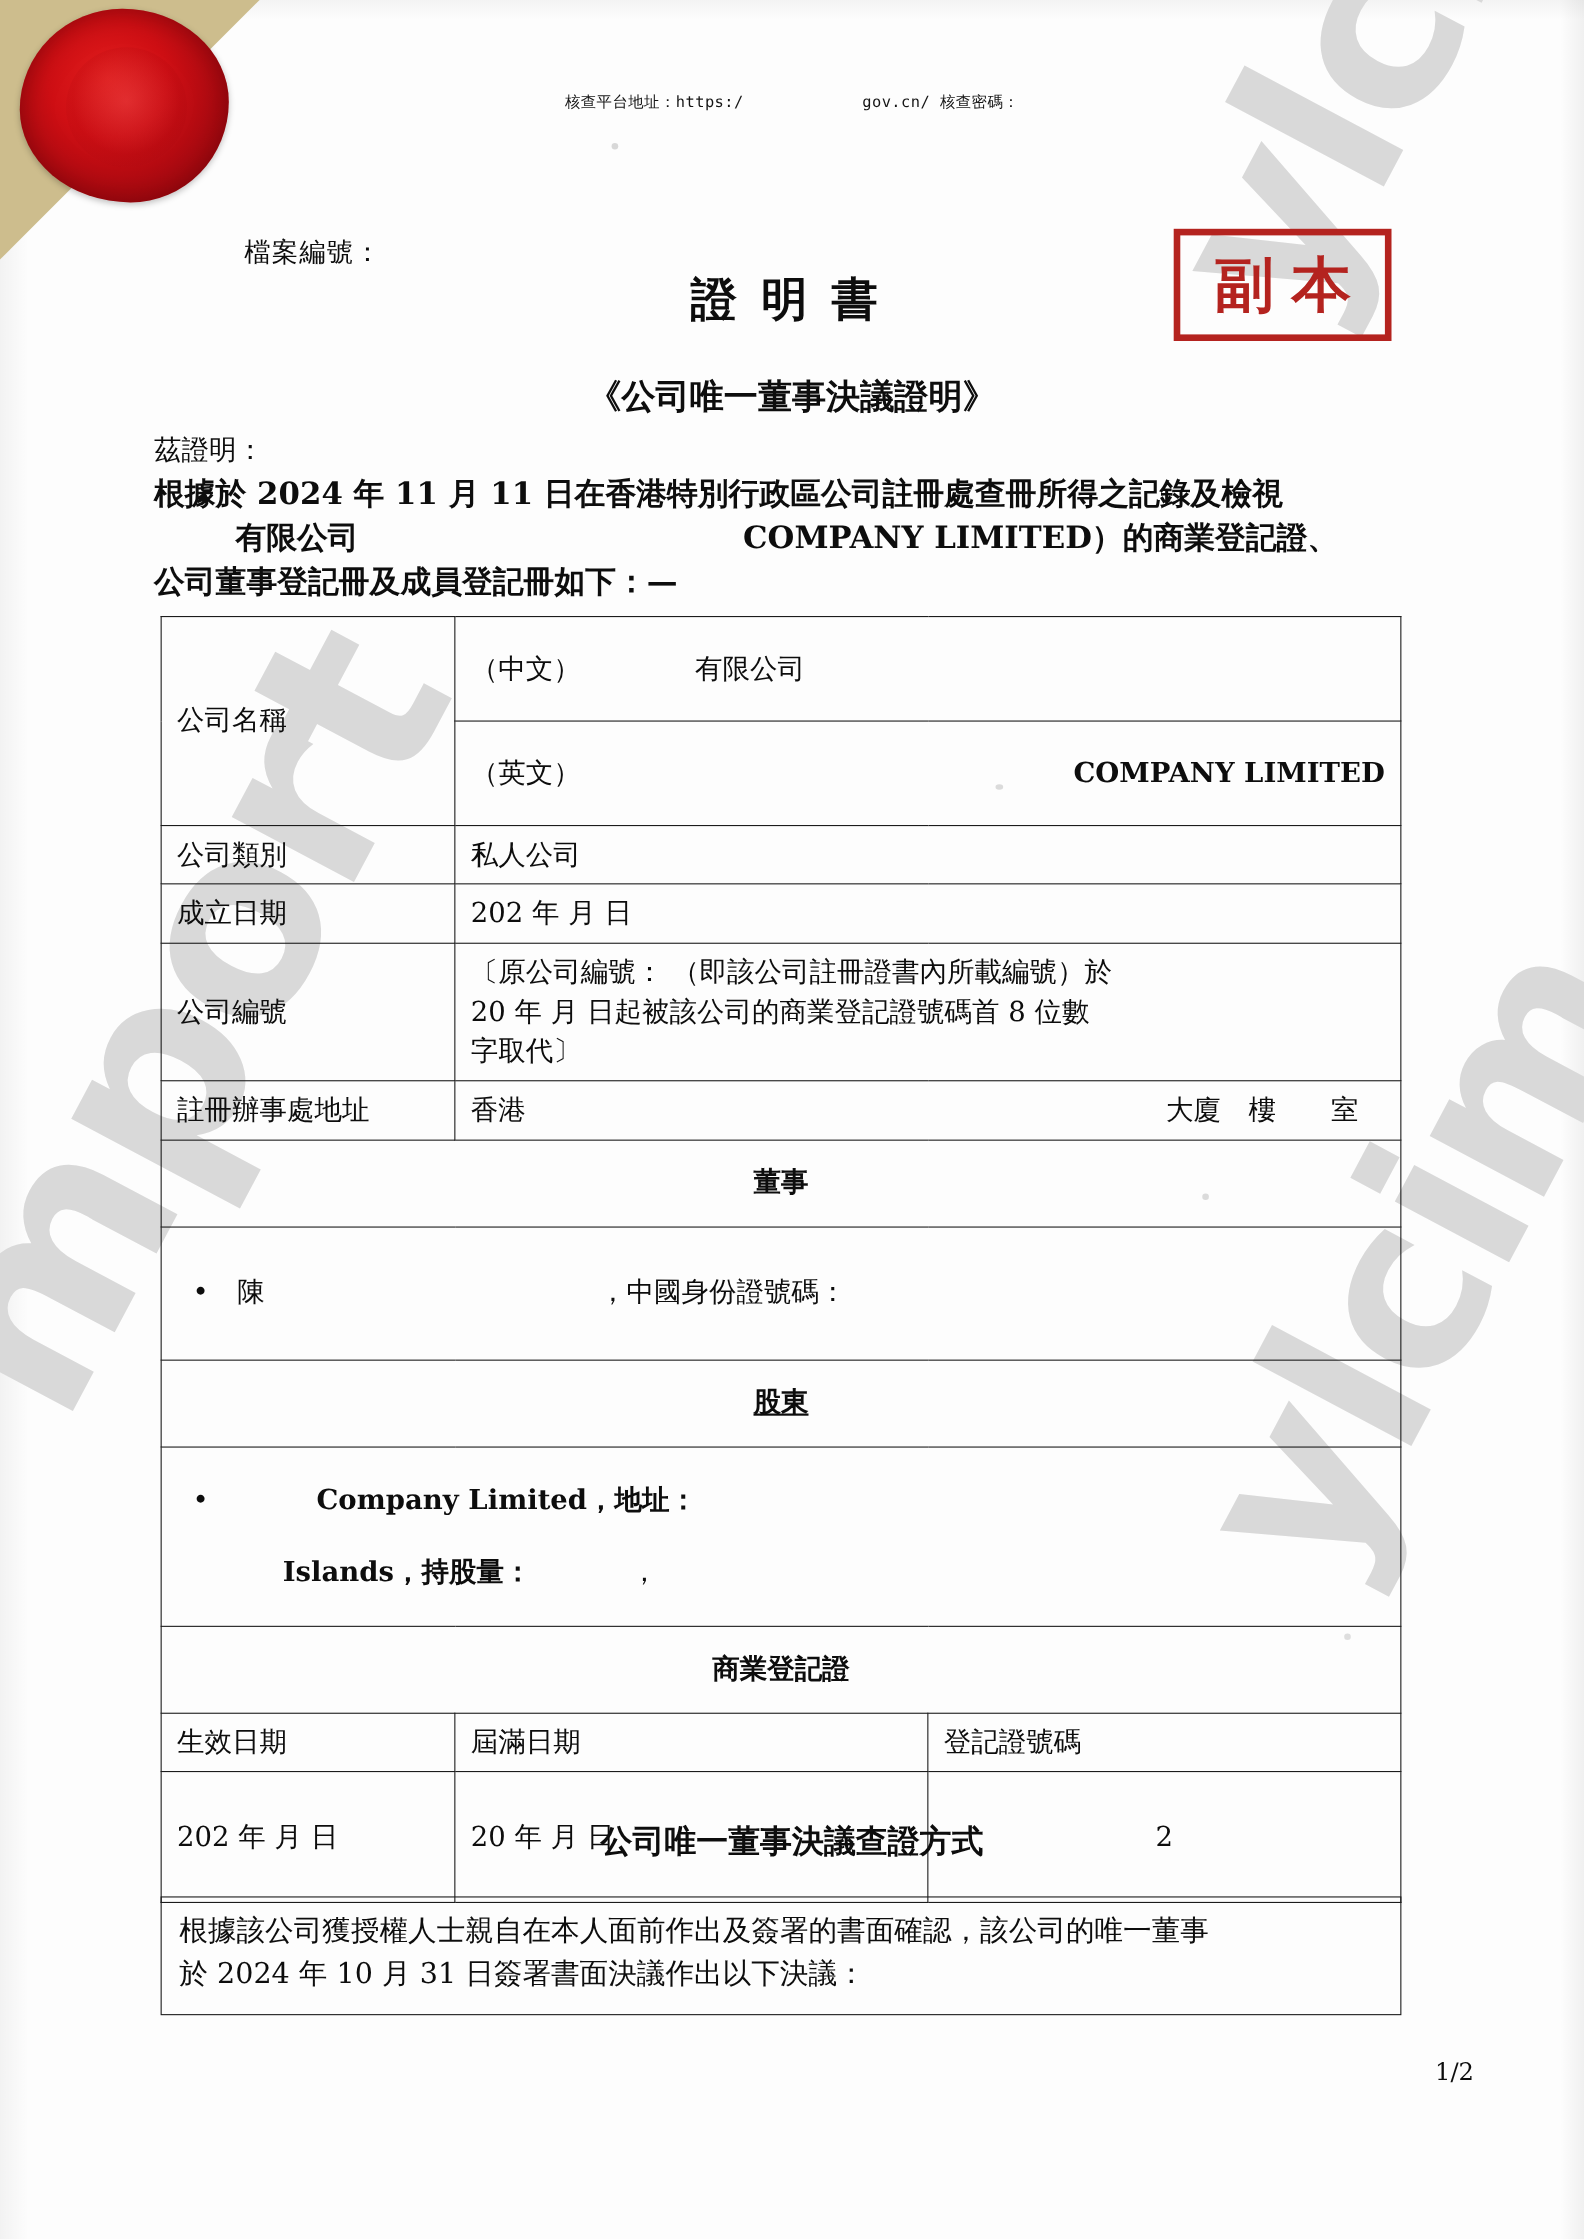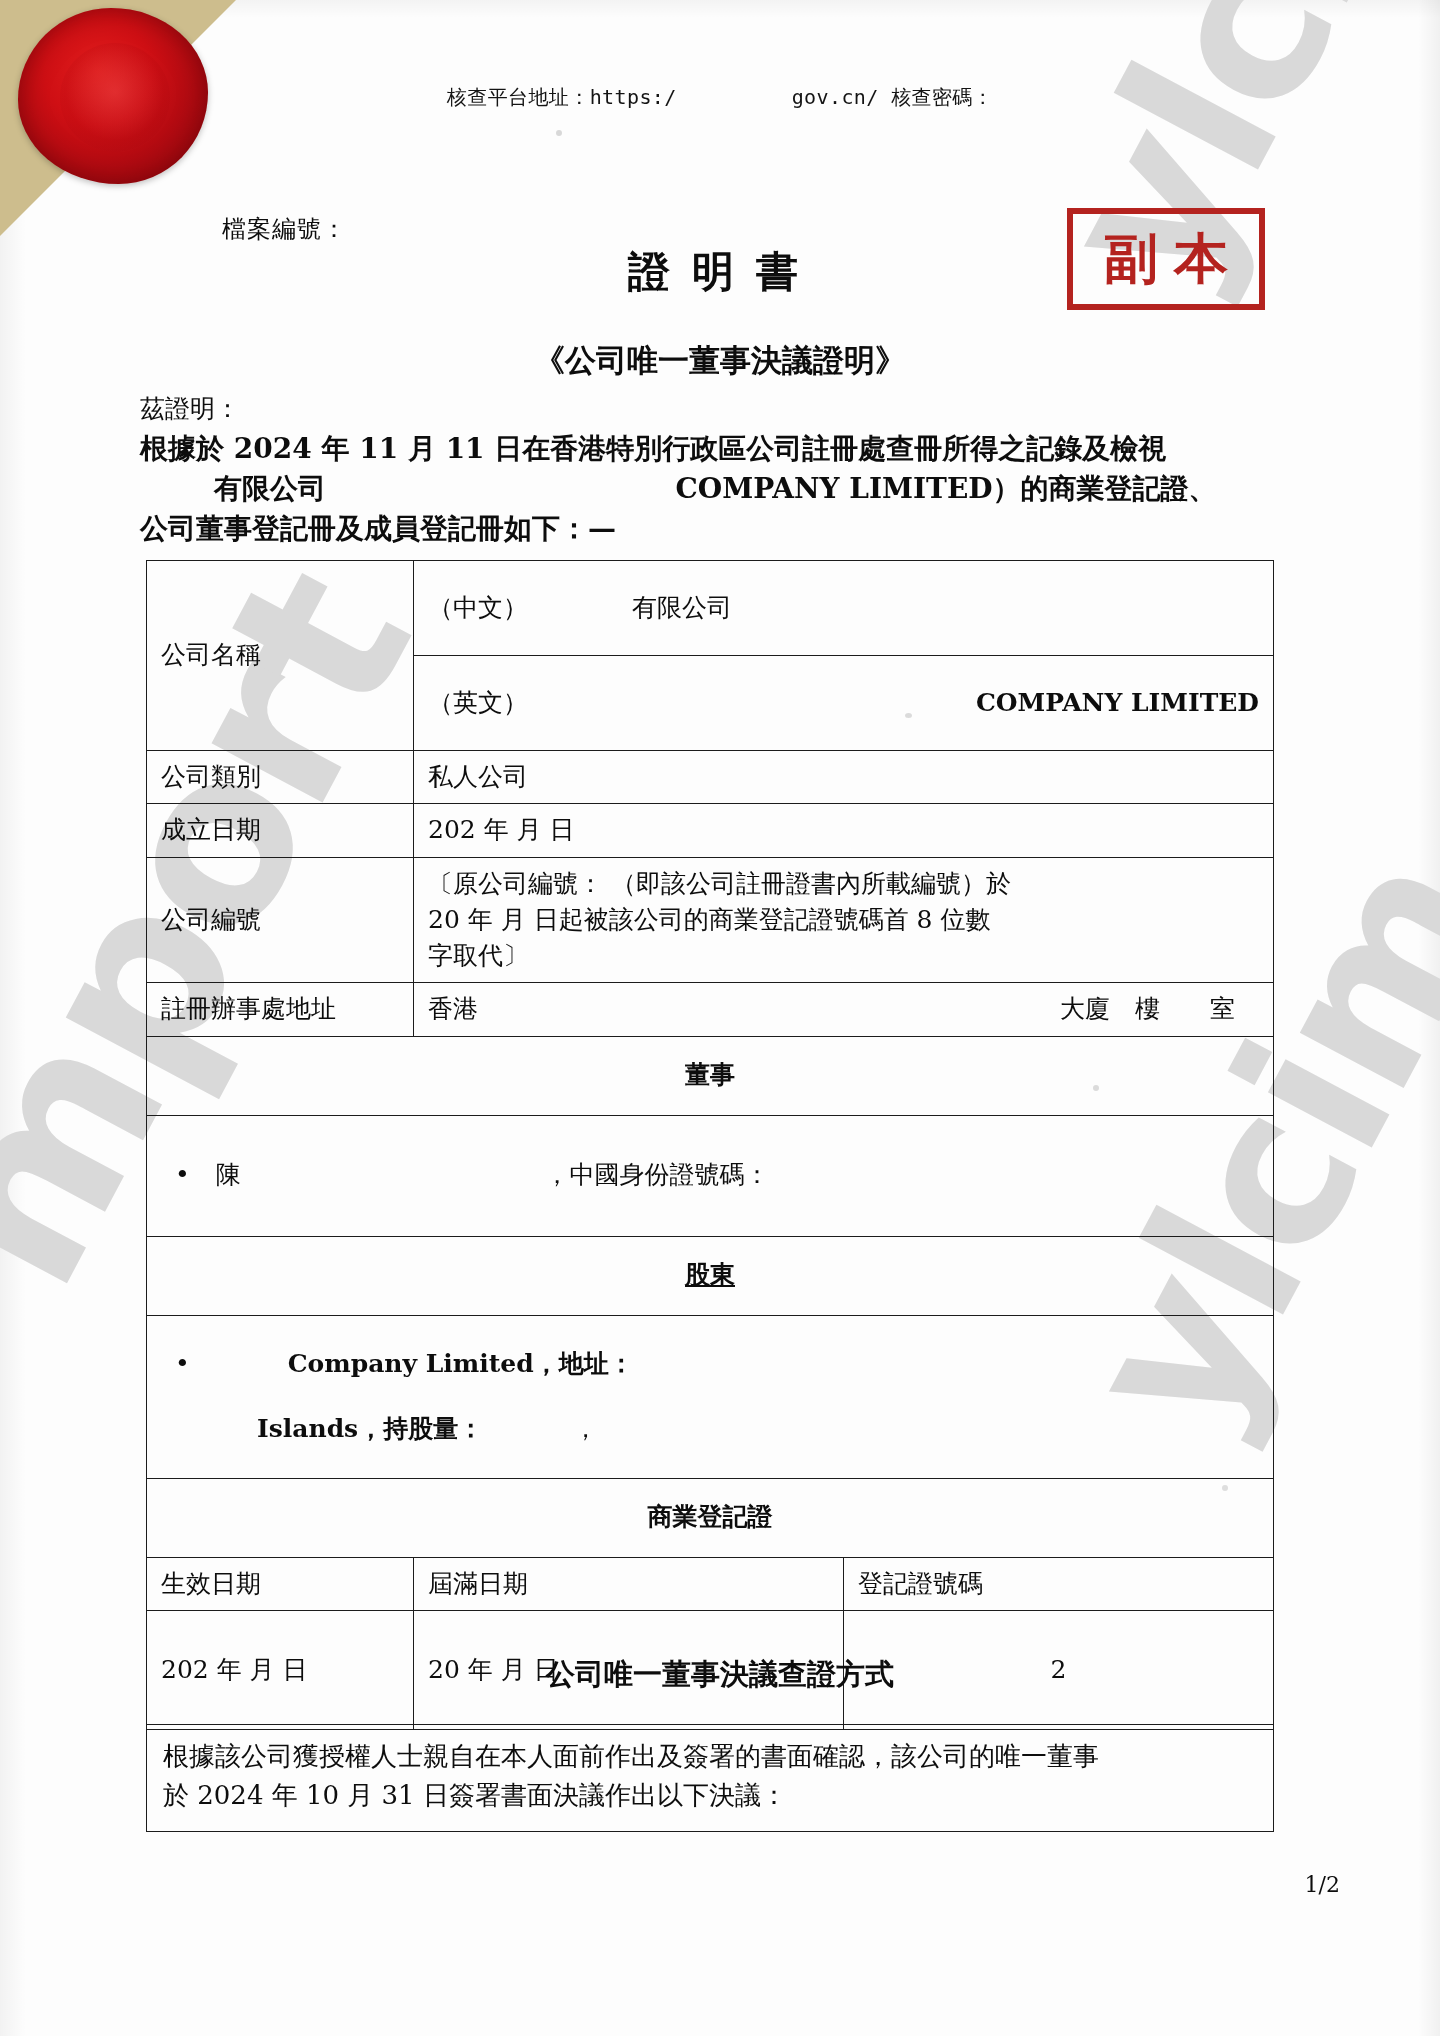--- a/index.html
+++ b/index.html
@@ -78,21 +78,21 @@
     background: radial-gradient(circle at 50% 45%, rgba(255,120,120,0.24) 0%, rgba(150,0,10,0.10) 60%, rgba(150,0,10,0) 100%);
   }
 
   
   #verify-line {
     position: absolute;
     left: 0; right: 0;
     top: 84px;
     text-align: center;
     font-family: "DejaVu Sans Mono", "Liberation Mono", monospace;
-    font-size: 20px;
+    font-size: 14px;
     letter-spacing: 0.4px;
     color: #141414;
     z-index: 5;
   }
   #verify-line .gap-s { display: inline-block; width: 90px; }
 
   
   #file-no {
     position: absolute;
     left: 222px;

